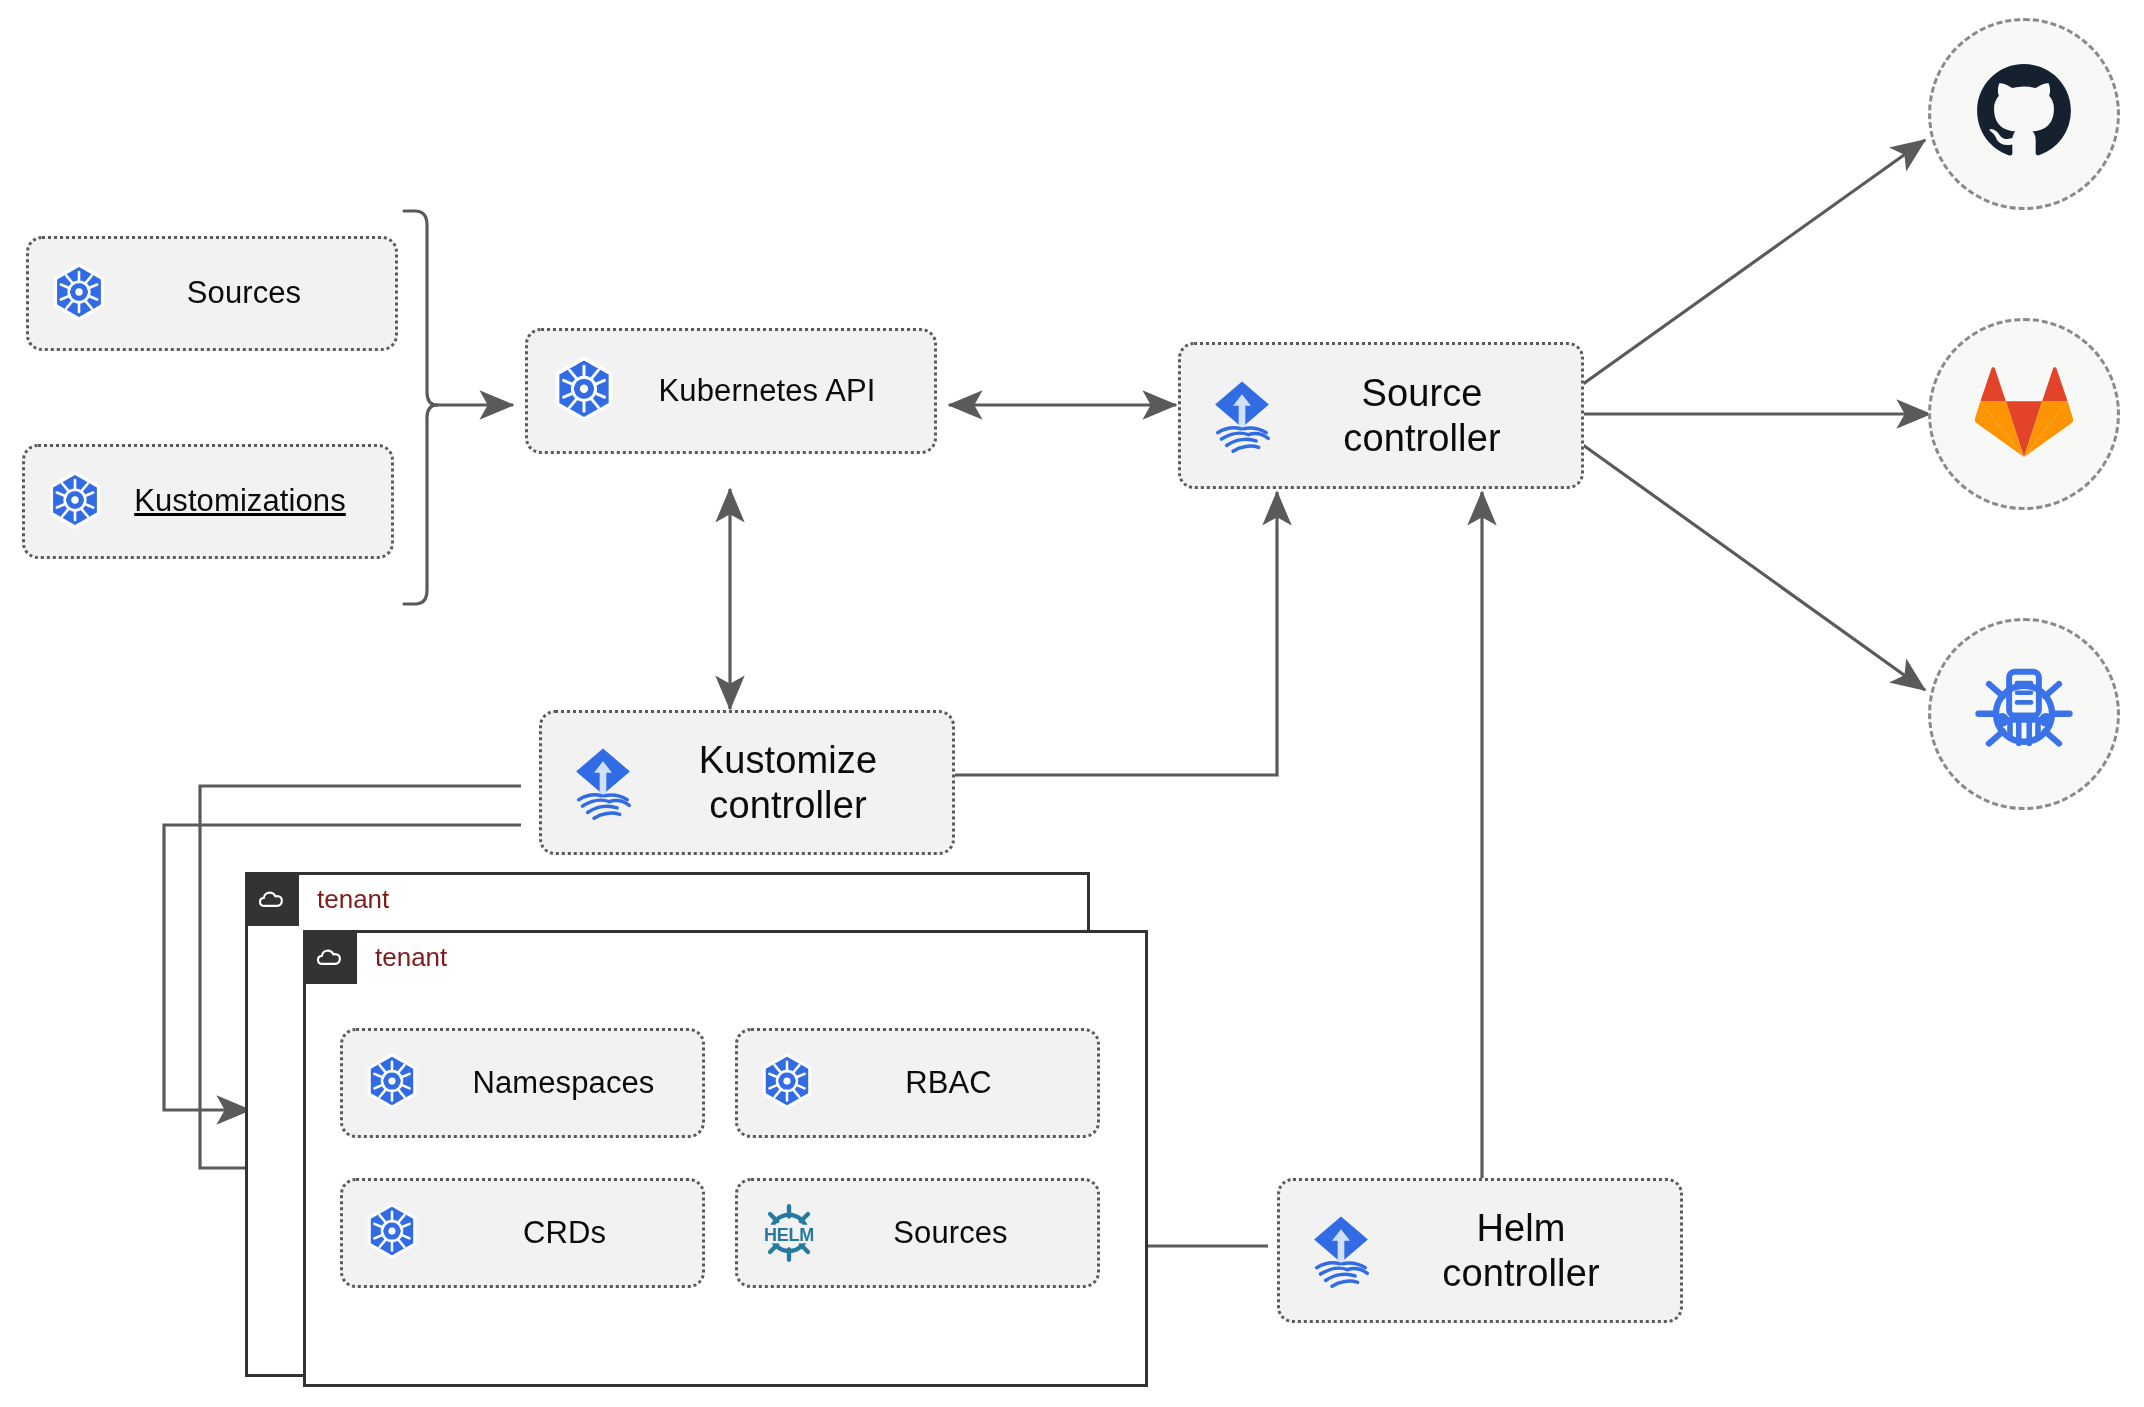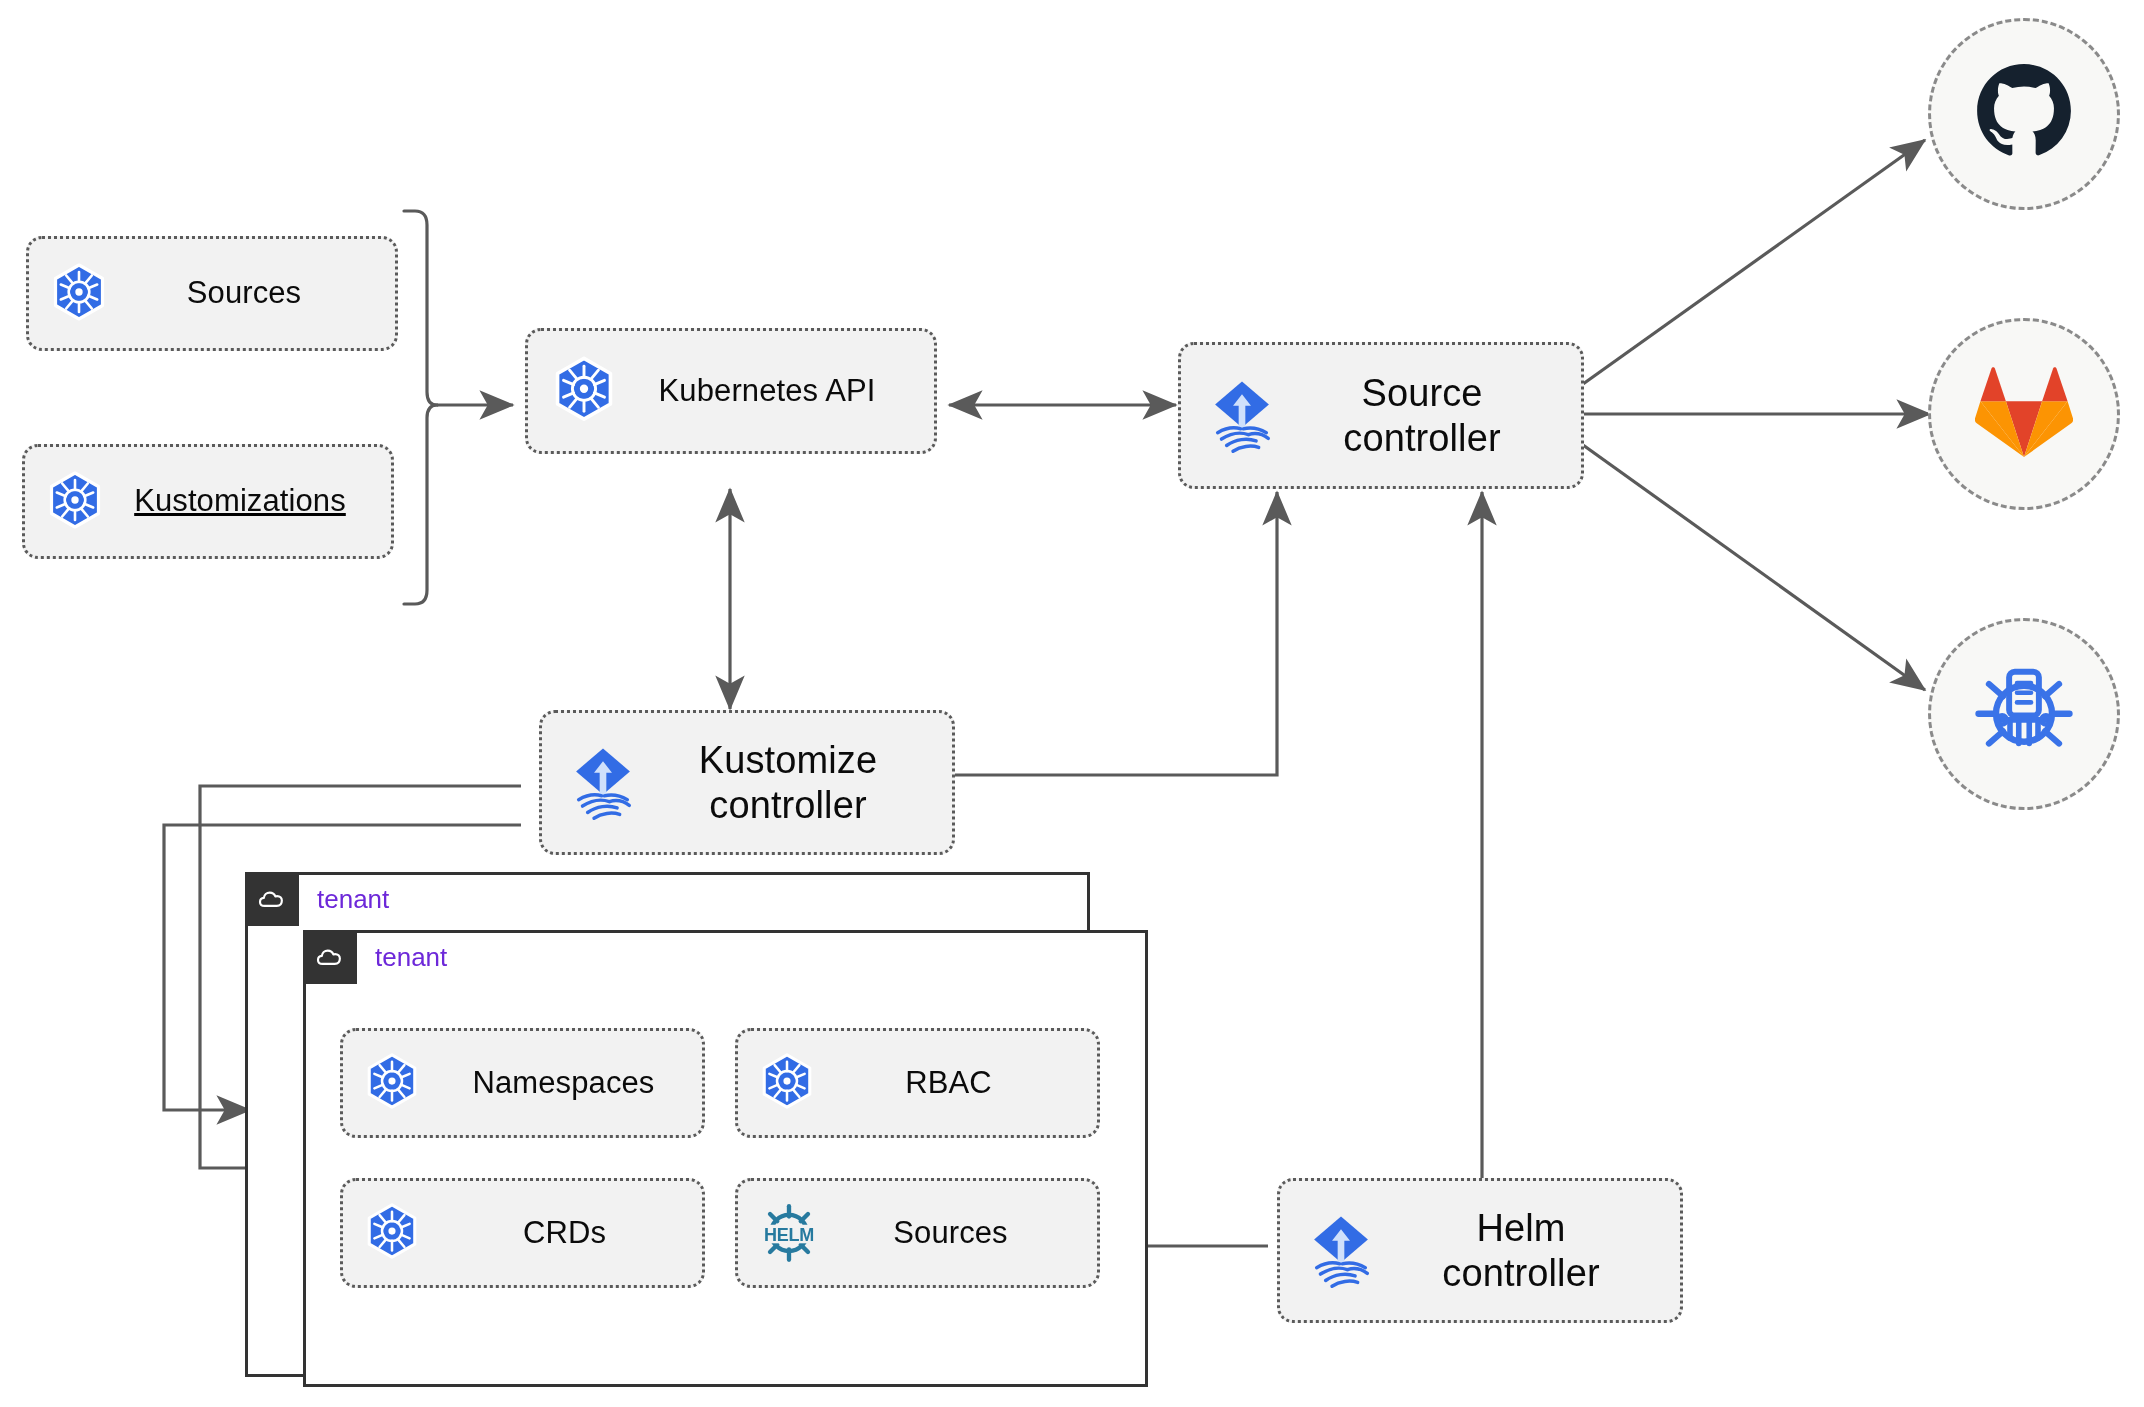--- a/index.html
+++ b/index.html
@@ -36,21 +36,21 @@
   .tenant{
     position:absolute;background:#ffffff;
     border:3px solid #333333;box-sizing:border-box;
   }
   .tenant .tabbar{position:absolute;left:-3px;top:-3px;height:54px;display:flex;align-items:center;}
   .tenant .tabsq{
     width:54px;height:54px;background:#333333;
     display:flex;align-items:center;justify-content:center;
   }
   .tenant .tname{
-    margin-left:18px;font-size:26px;color:#6d28d9;white-space:nowrap;
+    margin-left:18px;font-size:26px;color:#7f1d1d;white-space:nowrap;
   }
 </style>
 </head>
 <body>
 
 <div id="stage">
 
   <svg class="edges" viewBox="0 0 2144 1407">
     <defs>
       <marker id="ah" markerWidth="13" markerHeight="13" refX="10.5" refY="5" orient="auto" markerUnits="strokeWidth">

